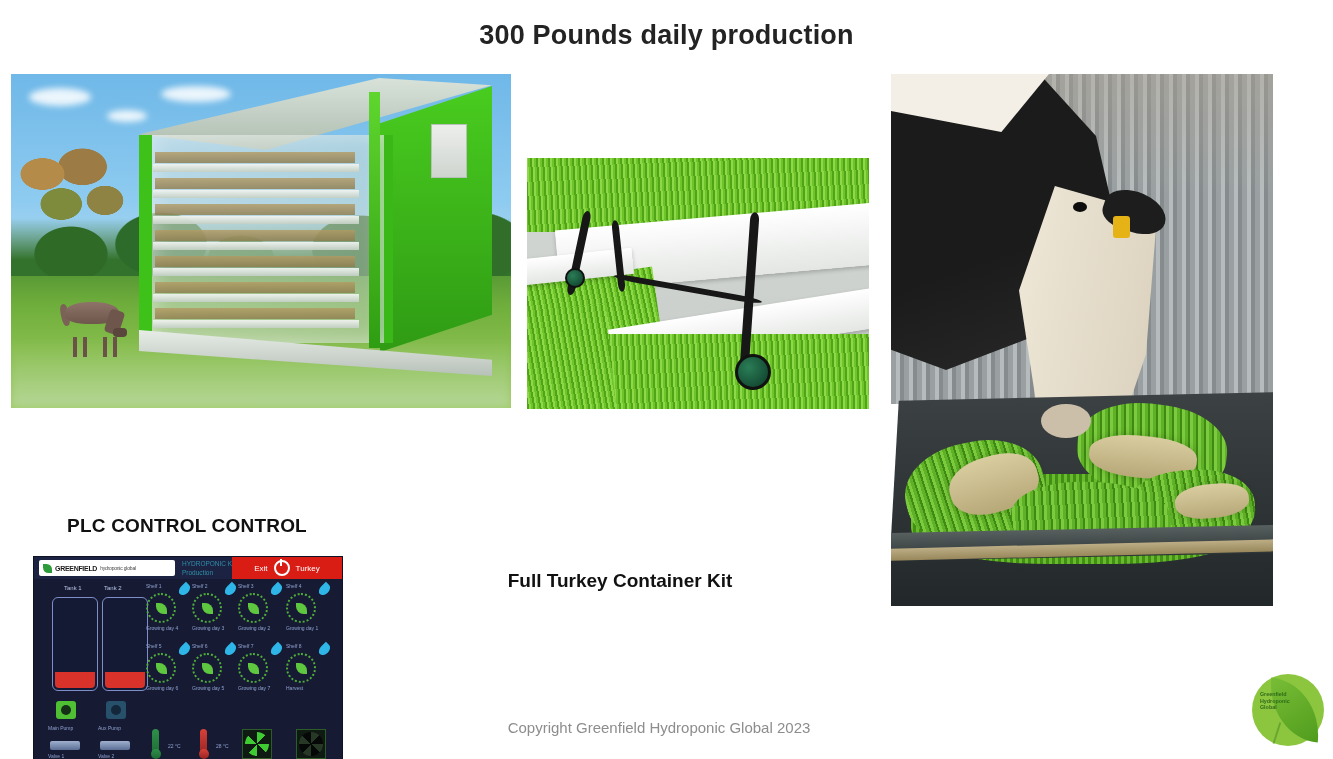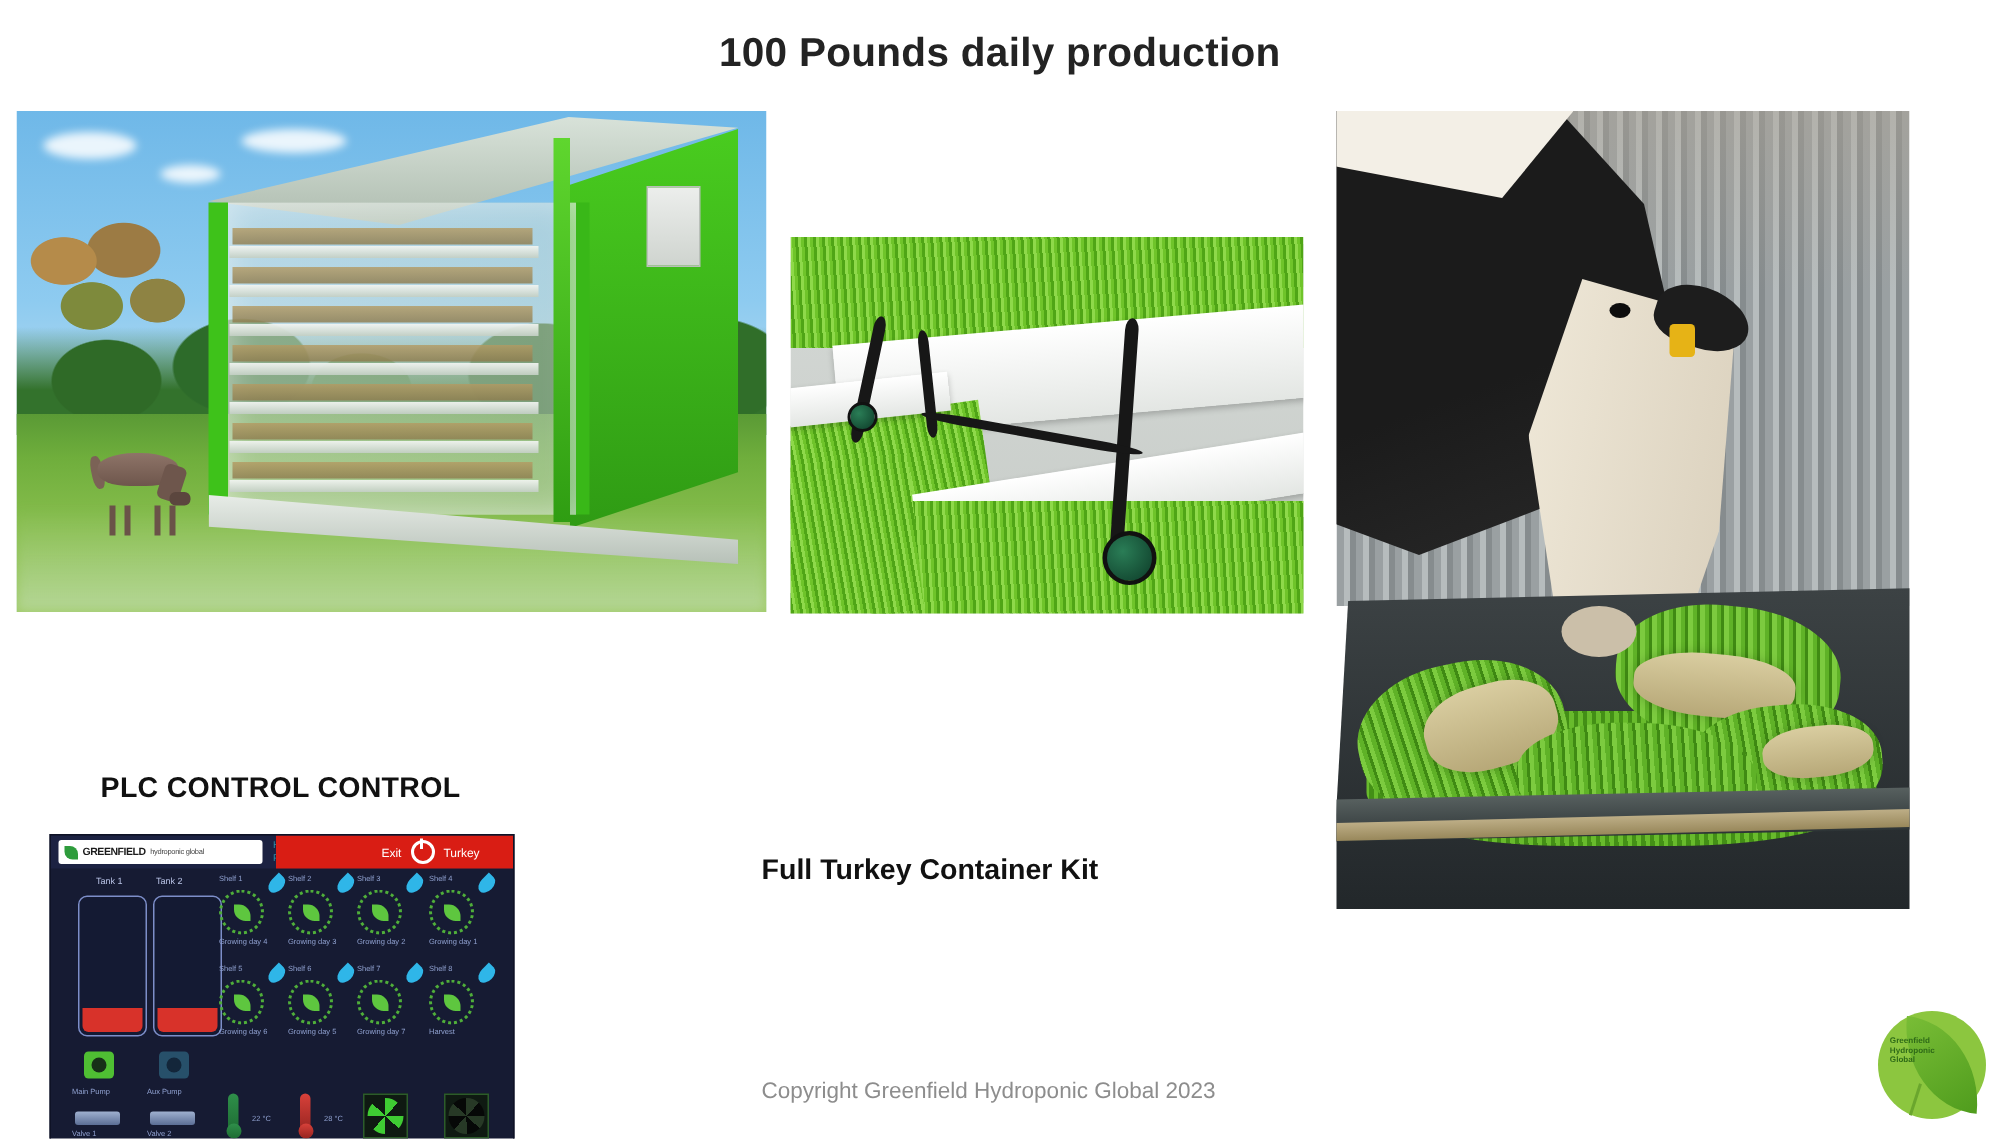--- a/index.html
+++ b/index.html
@@ -147,21 +147,21 @@
   #plc{position:absolute;left:33px;top:556px;width:308px;height:203px;
     background:#161b33;overflow:hidden;border:1px solid #0e1226;}
   .plc-head{position:absolute;left:0;top:0;width:100%;height:22px;background:#1c2242;}
   .plc-logo{position:absolute;left:5px;top:3px;width:136px;height:16px;background:#fff;border-radius:2px;
     display:flex;align-items:center;padding-left:4px;box-sizing:border-box;gap:3px;}
   .plc-logo b{font-size:7px;color:#1b1b1b;letter-spacing:-.3px;}
   .plc-logo i{font-size:5px;color:#444;font-style:normal;letter-spacing:-.2px;}
   .plc-logo .lg-leaf{width:9px;height:9px;background:#2e9c3c;border-radius:0 60% 0 60%;}
   .plc-head-txt{position:absolute;left:148px;top:2px;font-size:6.5px;color:#2f8fa8;line-height:9px;}
   .plc-redbar{position:absolute;right:0;top:0;width:110px;height:22px;background:#d91d14;
-    display:flex;align-items:center;justify-content:center;gap:6px;color:#fff;font-size:8px;padding-left:48px;}
+    display:flex;align-items:center;justify-content:center;gap:6px;color:#fff;font-size:8px;}
   .pwr{width:12px;height:12px;border:2px solid #fff;border-radius:50%;position:relative;}
   .pwr:after{content:"";position:absolute;left:4px;top:-3px;width:2px;height:7px;background:#fff;}
   .plc-body{position:absolute;left:0;top:22px;width:100%;bottom:0;}
   .tank{position:absolute;width:44px;height:92px;border:1.5px solid #7d8ec9;border-radius:6px;background:#141a33;}
   .tank-fill{position:absolute;left:2px;right:2px;bottom:2px;height:16px;background:#d8322a;border-radius:0 0 4px 4px;}
   .tank-cap{position:absolute;font-size:6px;color:#b9c3e6;}
   .gauge{position:absolute;width:26px;height:26px;border-radius:50%;
     border:2px dotted #4fae3a;display:flex;align-items:center;justify-content:center;}
   .gauge .leaf{width:11px;height:11px;background:#5ec63f;border-radius:0 70% 0 70%;}
   .drop{position:absolute;width:9px;height:13px;background:#2fb6e8;border-radius:0 52% 52% 52%;transform:rotate(45deg);}
@@ -188,21 +188,21 @@
     border-radius:0 100% 0 100%;transform:rotate(6deg);}
   .logo-stem{position:absolute;left:33%;top:66%;width:2px;height:30%;background:#6aa62d;transform:rotate(18deg);}
   .logo-text{position:absolute;left:11%;top:24%;width:46%;font-size:5.4px;line-height:6.4px;
     color:#2f6b18;font-weight:bold;}
 </style>
 </head>
 <body>
 
 <div class="slide">
 
-  <div class="title">100 Pounds daily production</div>
+  <div class="title">300 Pounds daily production</div>
 
   <div class="pic" id="pic-container">
     <div class="sky"></div>
     <div class="cloud" style="left:18px;top:14px;width:62px;height:18px;"></div>
     <div class="cloud" style="left:96px;top:36px;width:40px;height:12px;"></div>
     <div class="cloud" style="left:150px;top:12px;width:70px;height:16px;"></div>
     <div class="cloud" style="left:300px;top:30px;width:46px;height:13px;"></div>
     <div class="treeline"></div>
     <div class="autumn-tree"></div>
     <div class="lawn"></div>

